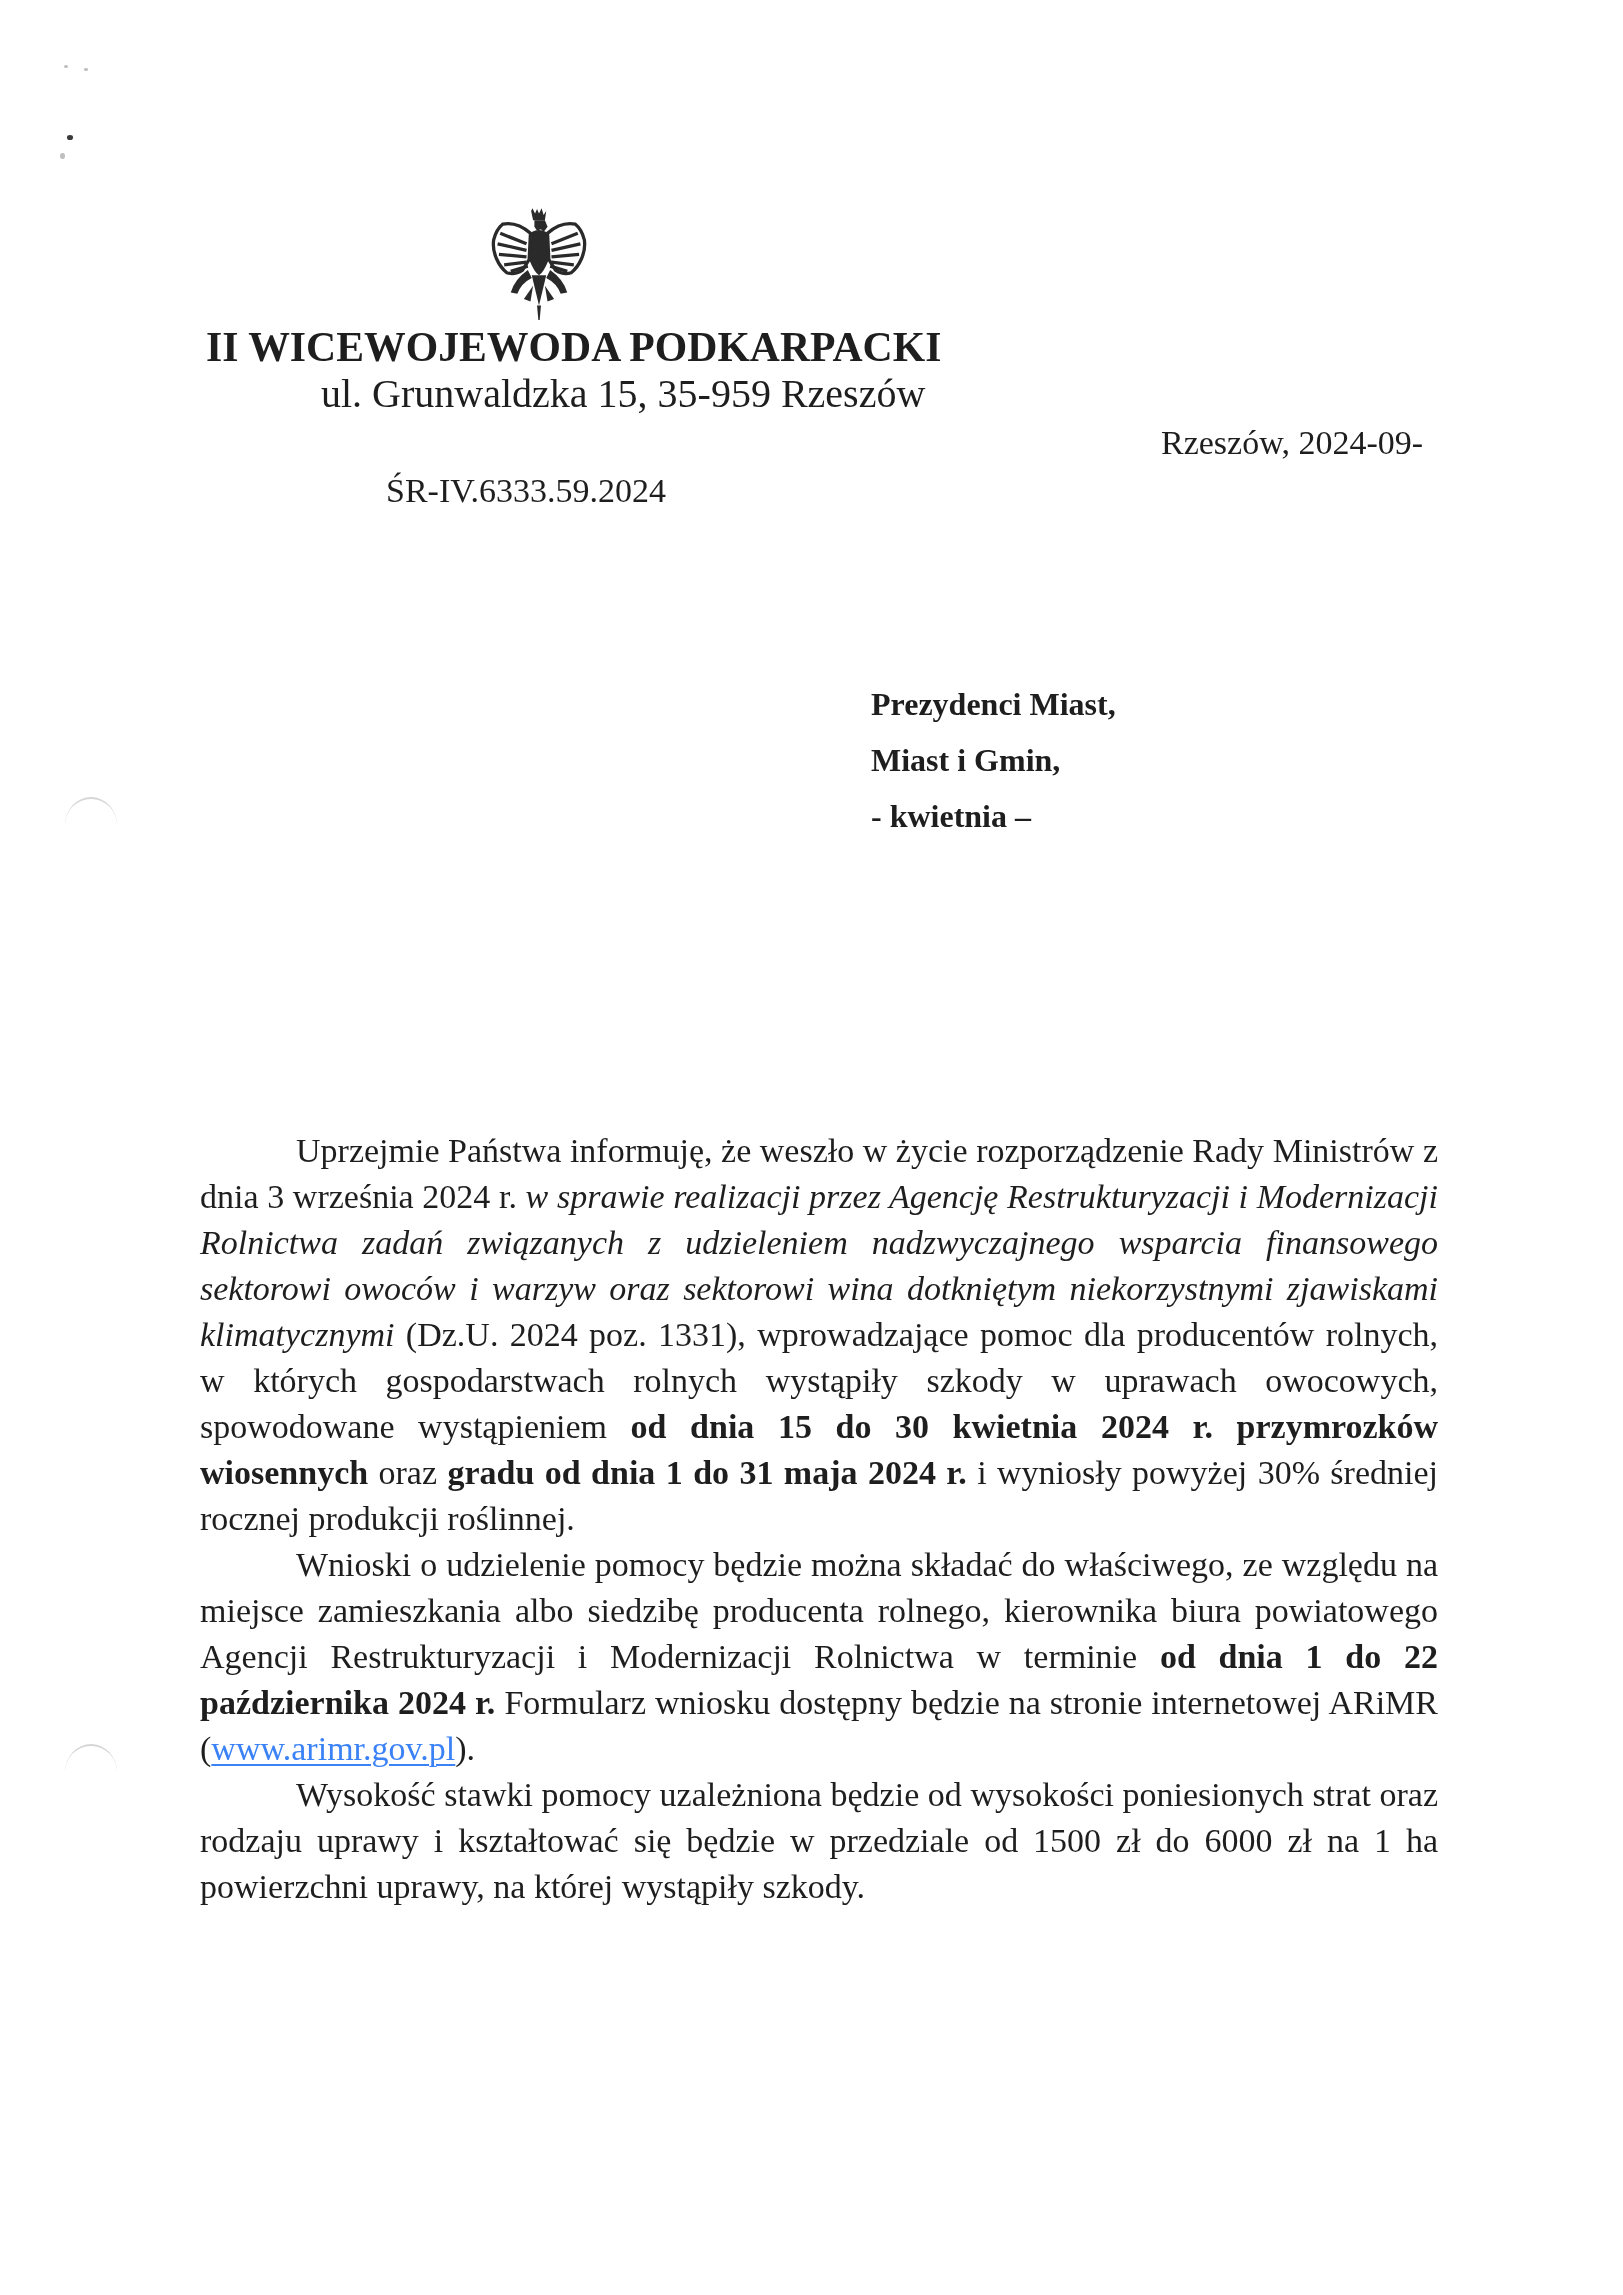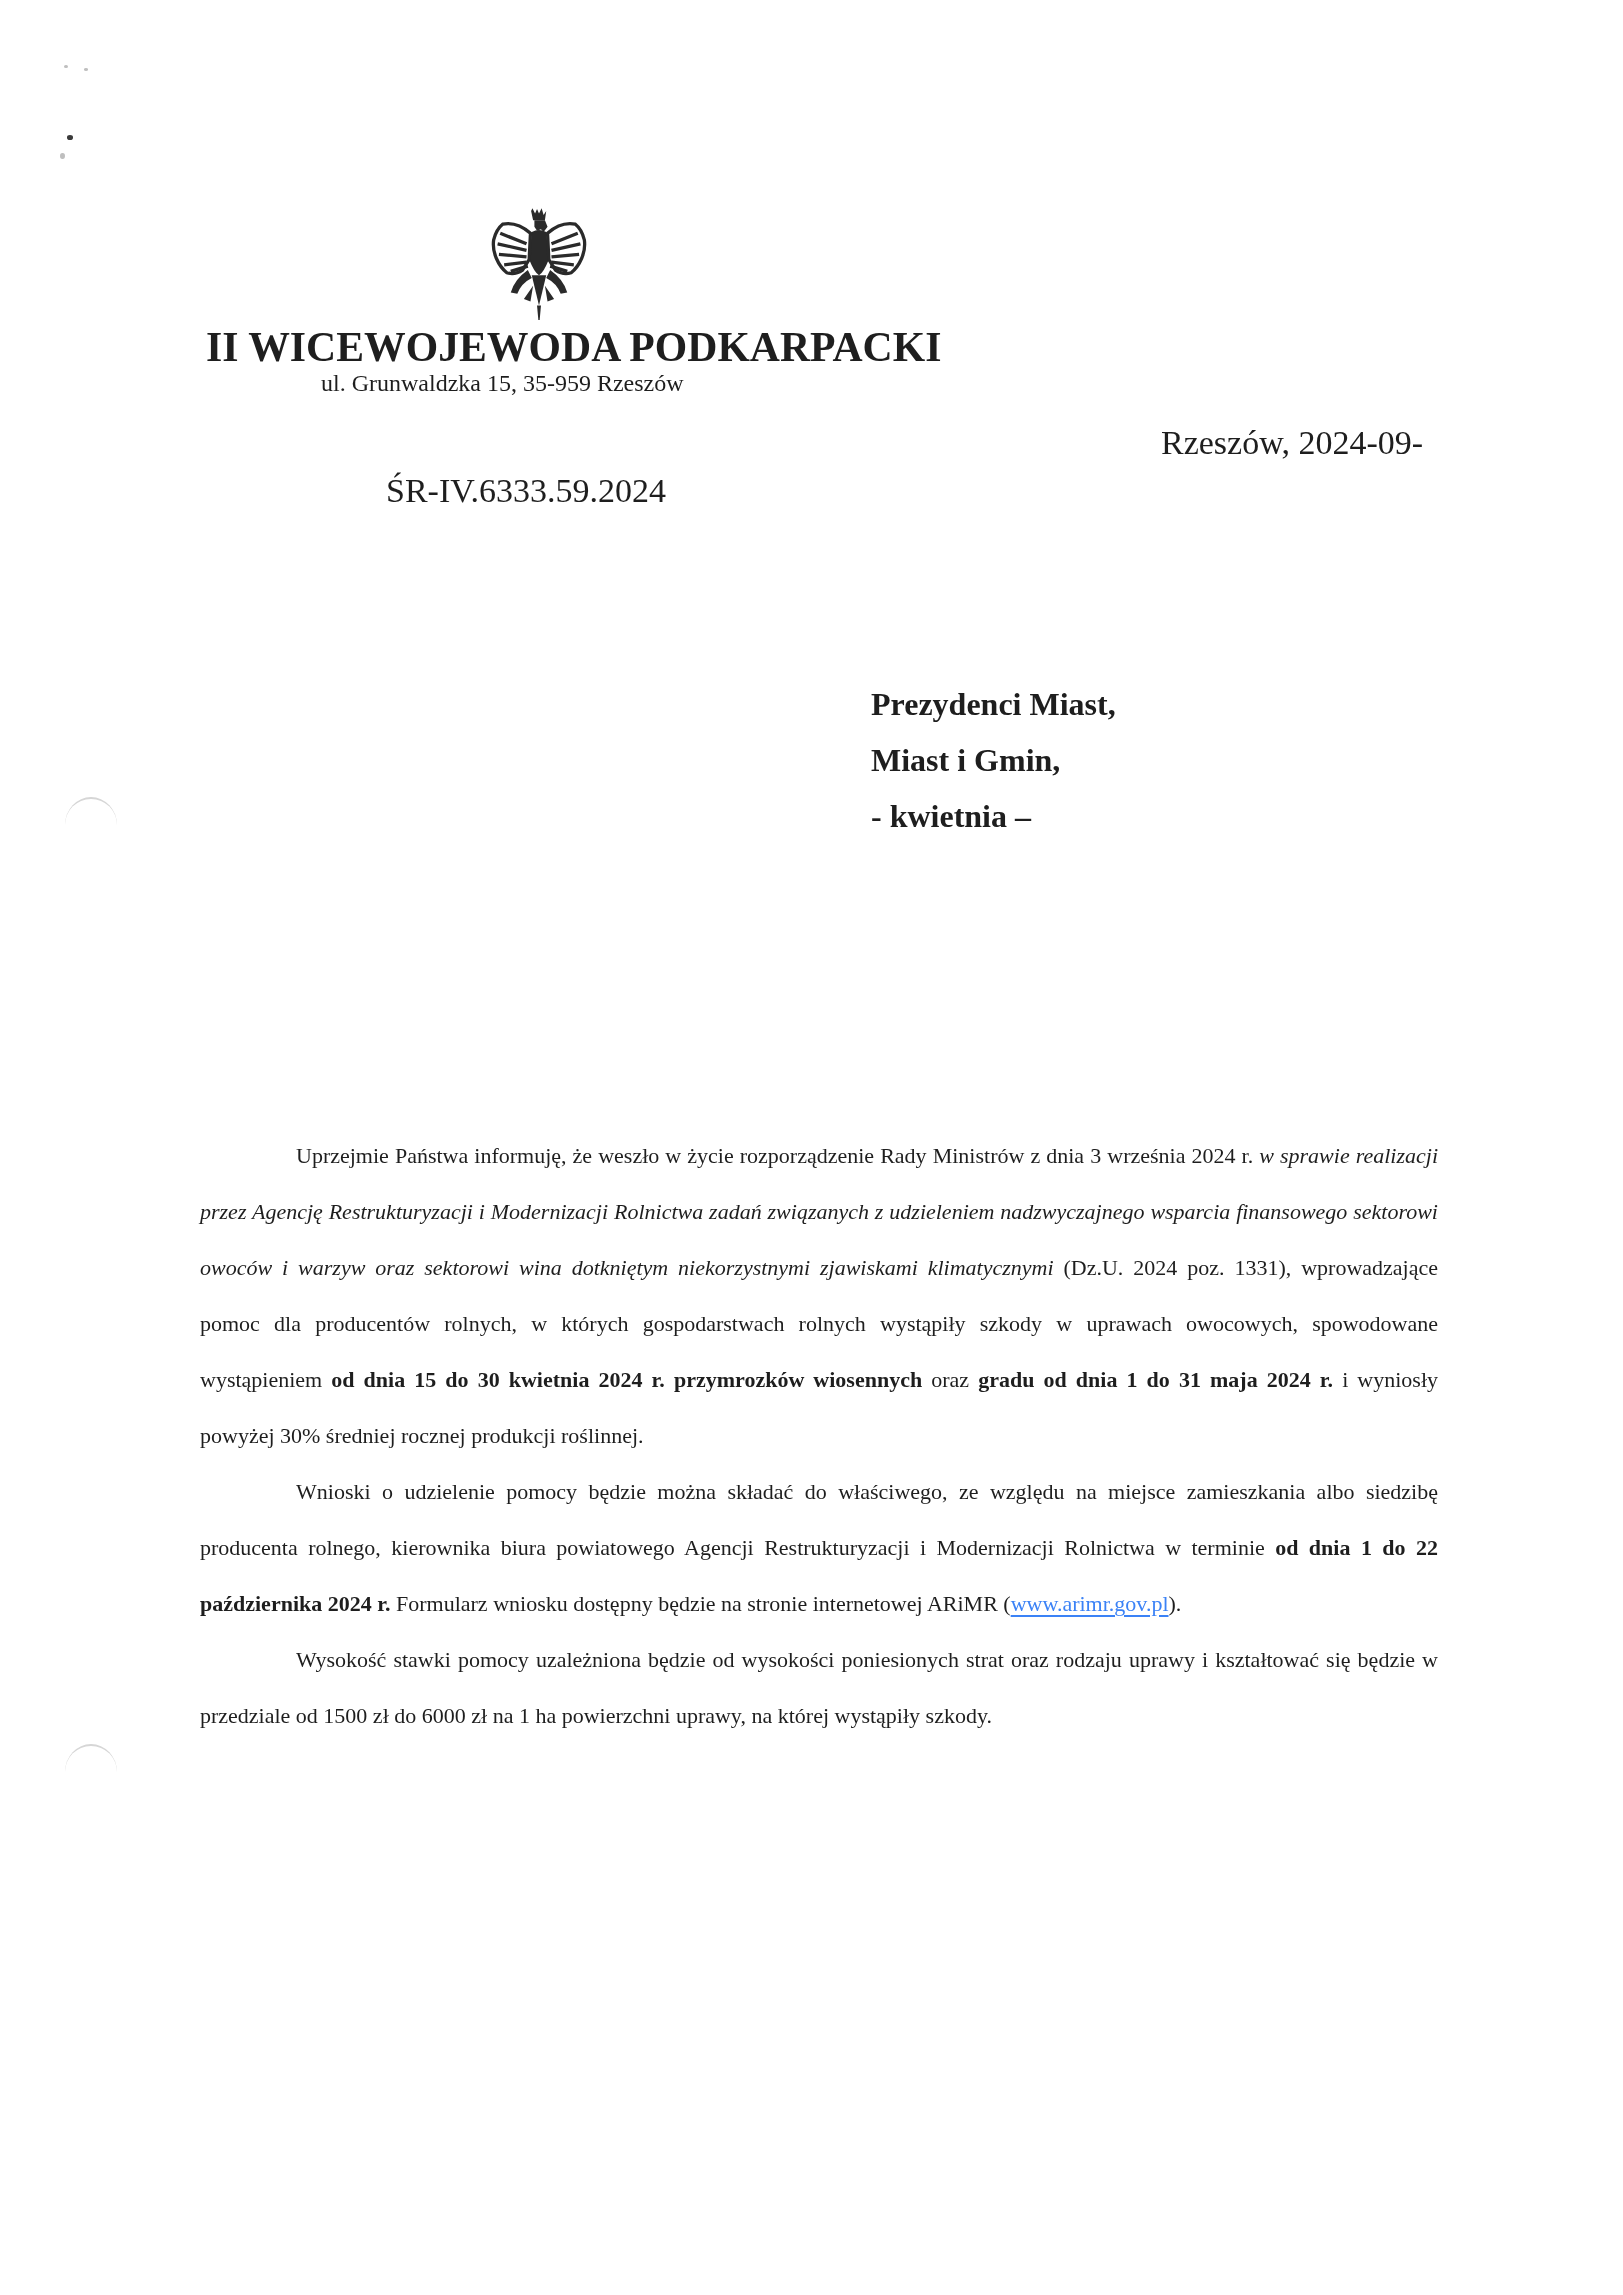--- a/index.html
+++ b/index.html
@@ -10,32 +10,32 @@
   
   .speck { position: absolute; background: #bfbfbf; border-radius: 50%; }
   .speck.dark { background: #3a3a3a; }
   .hole-arc { position: absolute; width: 52px; height: 26px; border-top: 2.6px solid #d6d6d6;
               border-radius: 50% 50% 0 0 / 100% 100% 0 0; }
 
   
   .emblem { position: absolute; left: 491px; top: 207px; width: 96px; height: 113px; }
   .title { left: 206px; top: 322px; font-size: 43px; font-weight: bold; letter-spacing: 0px;
            transform: scaleX(0.97); transform-origin: left top; }
-  .address { left: 321px; top: 370px; font-size: 24px; }
+  .address { left: 321px; top: 370px; font-size: 40px; }
   .ref { left: 386px; top: 424px; font-size: 34px; margin-top: 48px; }
   .date { left: 1161px; top: 424px; font-size: 34px; }
 
   
   .addressee { position: absolute; left: 871px; top: 676px; font-size: 32px; font-weight: bold;
                line-height: 56px; }
   .addressee div { white-space: nowrap; }
 
   
   .body-text { position: absolute; left: 200px; top: 1128px; width: 1238px;
-               font-size: 22px; line-height: 56px; text-align: justify; }
+               font-size: 34px; line-height: 46px; text-align: justify; }
   .body-text p { margin: 0; text-indent: 96px; }
   .body-text em { font-style: italic; }
   .body-text b { font-weight: bold; }
   .link { text-decoration: underline; text-decoration-thickness: 2px; text-underline-offset: 3.9px; color: #3b82f6; }
 </style>
 </head>
 <body>
 
 <div class="speck" style="left:64px;top:65px;width:3.9px;height:3.3px;"></div>
 <div class="speck" style="left:84px;top:68px;width:3.9px;height:2.6px;"></div>

